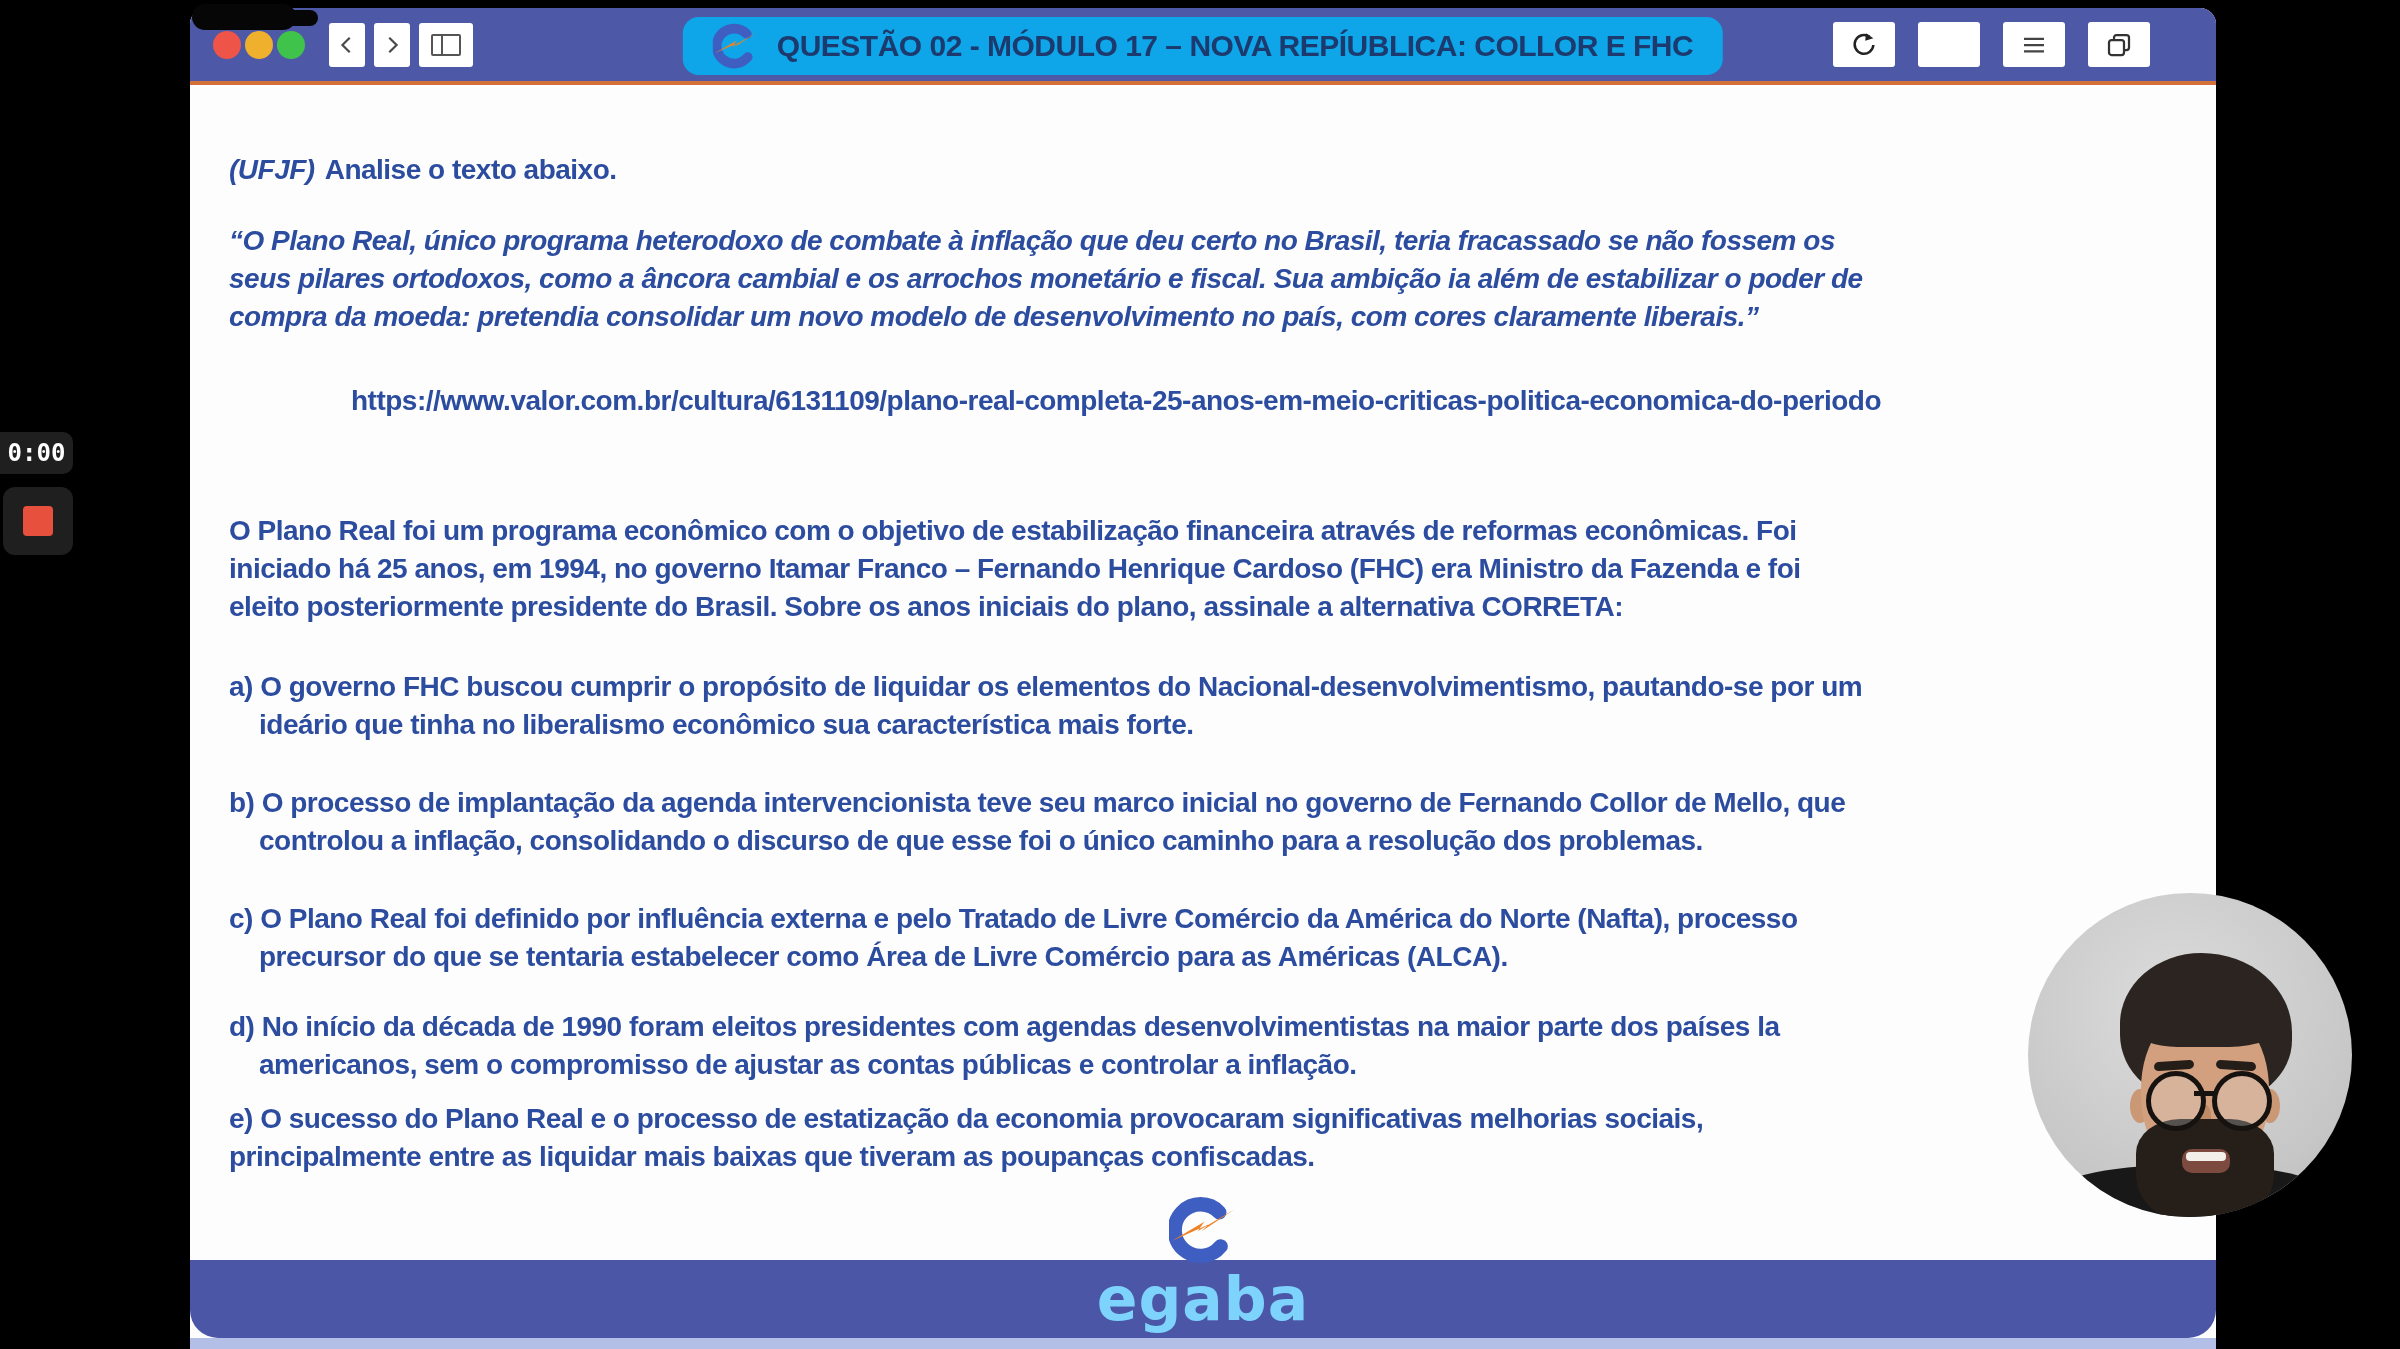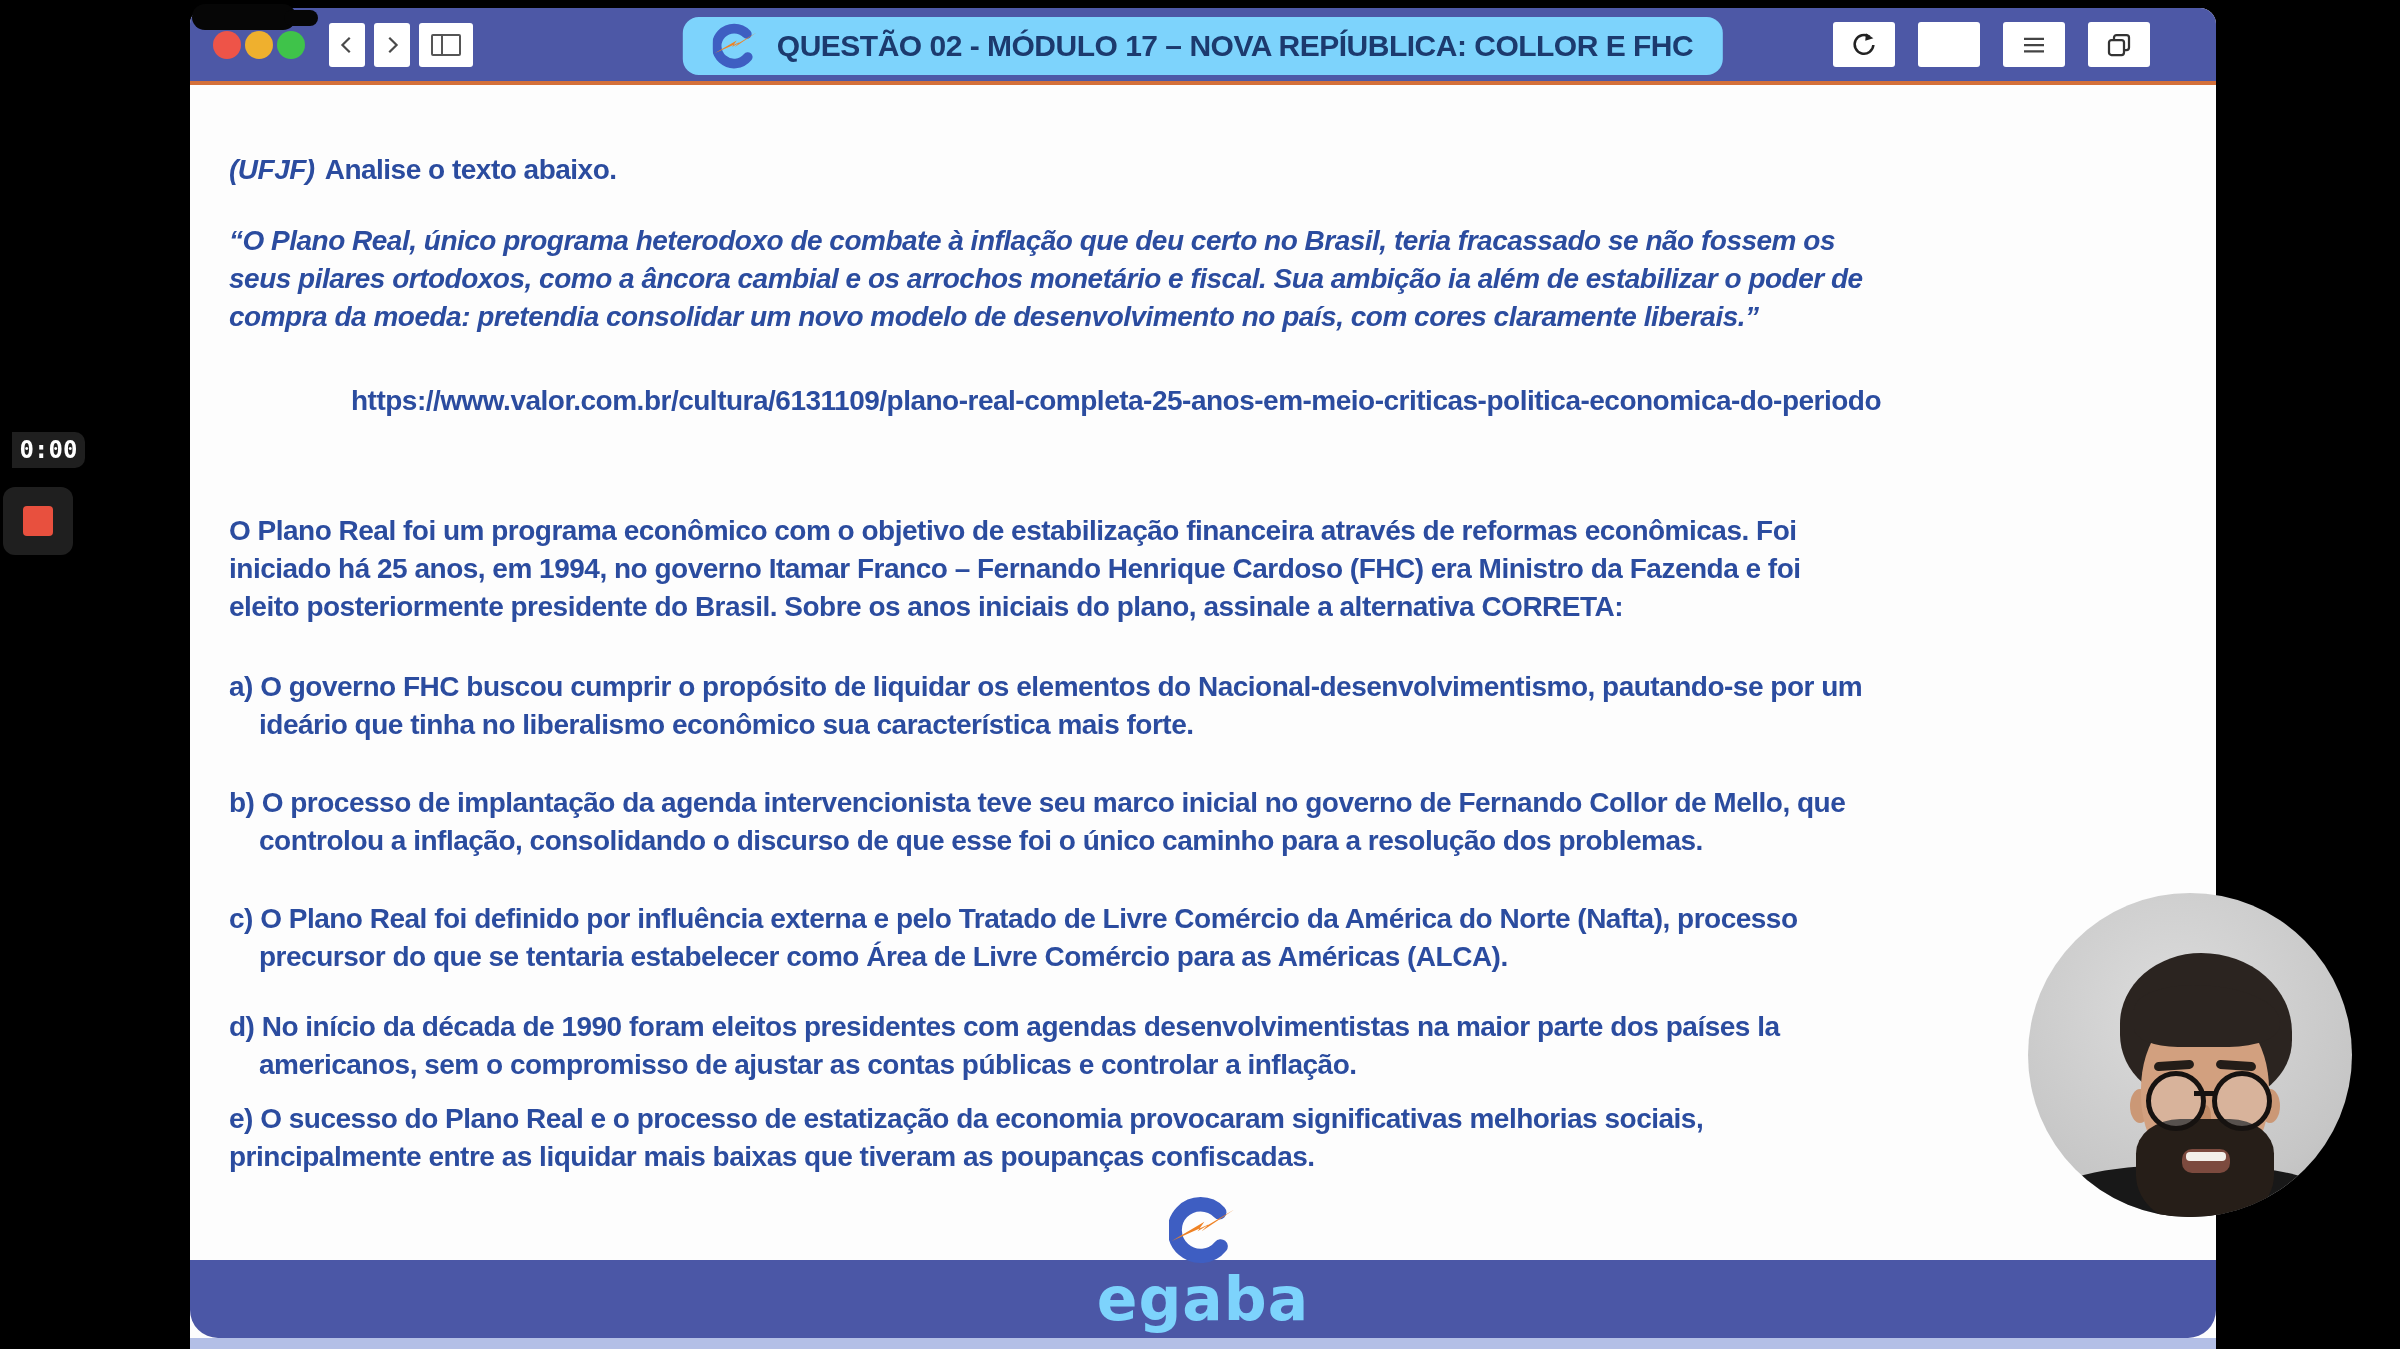--- a/index.html
+++ b/index.html
@@ -31,21 +31,21 @@
   .tb-btn{
     background:#fff;border:none;border-radius:3px;
     width:36px;height:44px;display:flex;align-items:center;justify-content:center;
     padding:0;cursor:pointer;
   }
   .tb-btn.wide{width:54px;}
   .sidebar-glyph{width:26px;height:18px;border:2px solid #555;border-radius:2px;position:relative;}
   .sidebar-glyph::after{content:"";position:absolute;left:8px;top:0;bottom:0;width:2px;background:#555;}
   .title-pill{
     position:absolute;left:50%;top:9px;transform:translateX(-50%);
-    height:58px;background:#7dd3fc;border-radius:16px;
+    height:58px;background:#0ea5e9;border-radius:16px;
     display:flex;align-items:center;padding:0 30px;gap:18px;
   }
   .title-text{
     font-size:30px;font-weight:bold;color:#1c3a6e;letter-spacing:-0.5px;white-space:nowrap;
   }
   .right-group{position:absolute;right:66px;top:14px;display:flex;gap:23px;}
   .right-group .tb-btn{width:62px;height:45px;}
   
   .content{
     position:absolute;left:0;top:77px;right:0;
@@ -76,21 +76,21 @@
   }
   .wordmark{
     color:#7dd3fc;font-size:60px;font-weight:bold;letter-spacing:1px;
     font-family:"DejaVu Sans",sans-serif;
   }
   .bottom-strip{
     position:absolute;left:0;right:0;bottom:0;height:11px;background:#b3bfe6;
   }
   
   .timer-chip{
-    position:absolute;left:12px;top:432px;width:73px;height:36px;z-index:6;
+    position:absolute;left:0;top:432px;width:73px;height:42px;z-index:6;
     background:#1f1f1f;border-radius:0 10px 10px 0;
     display:flex;align-items:center;justify-content:center;
     color:#fff;font-family:"DejaVu Sans Mono",monospace;font-weight:bold;font-size:24px;
   }
   .stop-chip{
     position:absolute;left:3px;top:487px;width:70px;height:68px;z-index:6;
     background:#1f1f1f;border-radius:12px;border:none;cursor:pointer;
     display:flex;align-items:center;justify-content:center;padding:0;
   }
   .stop-square{width:30px;height:30px;background:#e8503e;border-radius:4px;}

